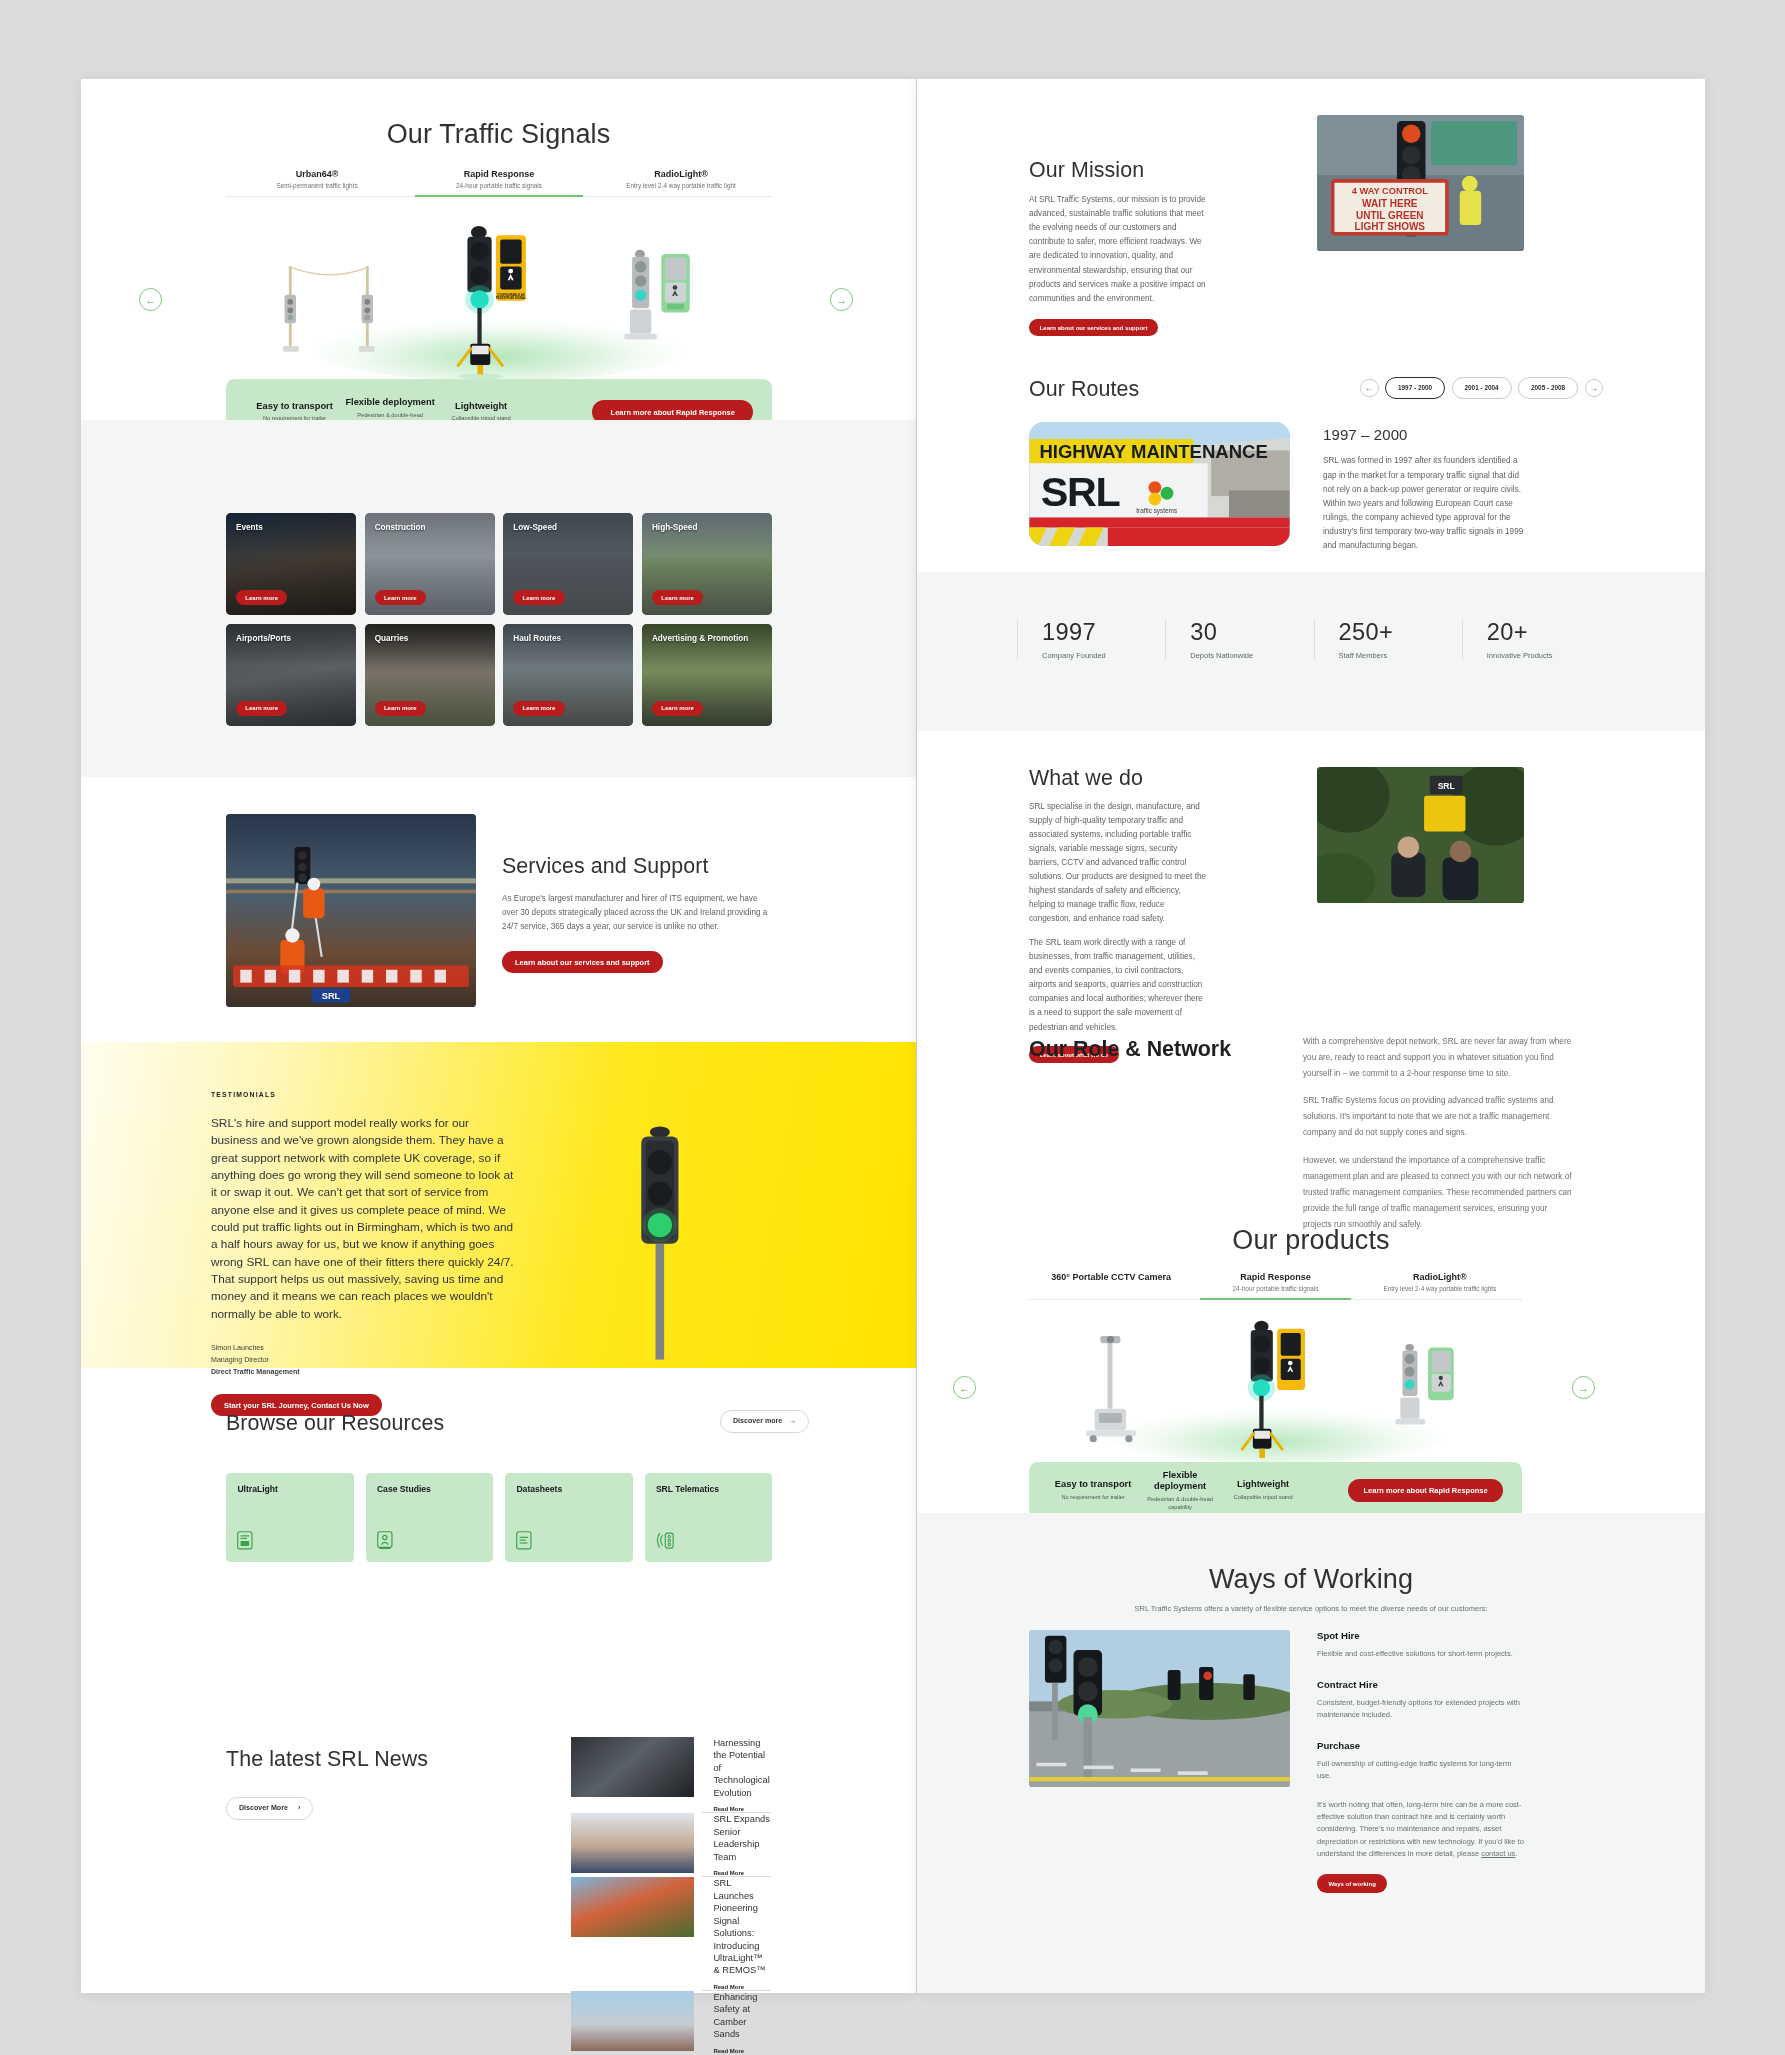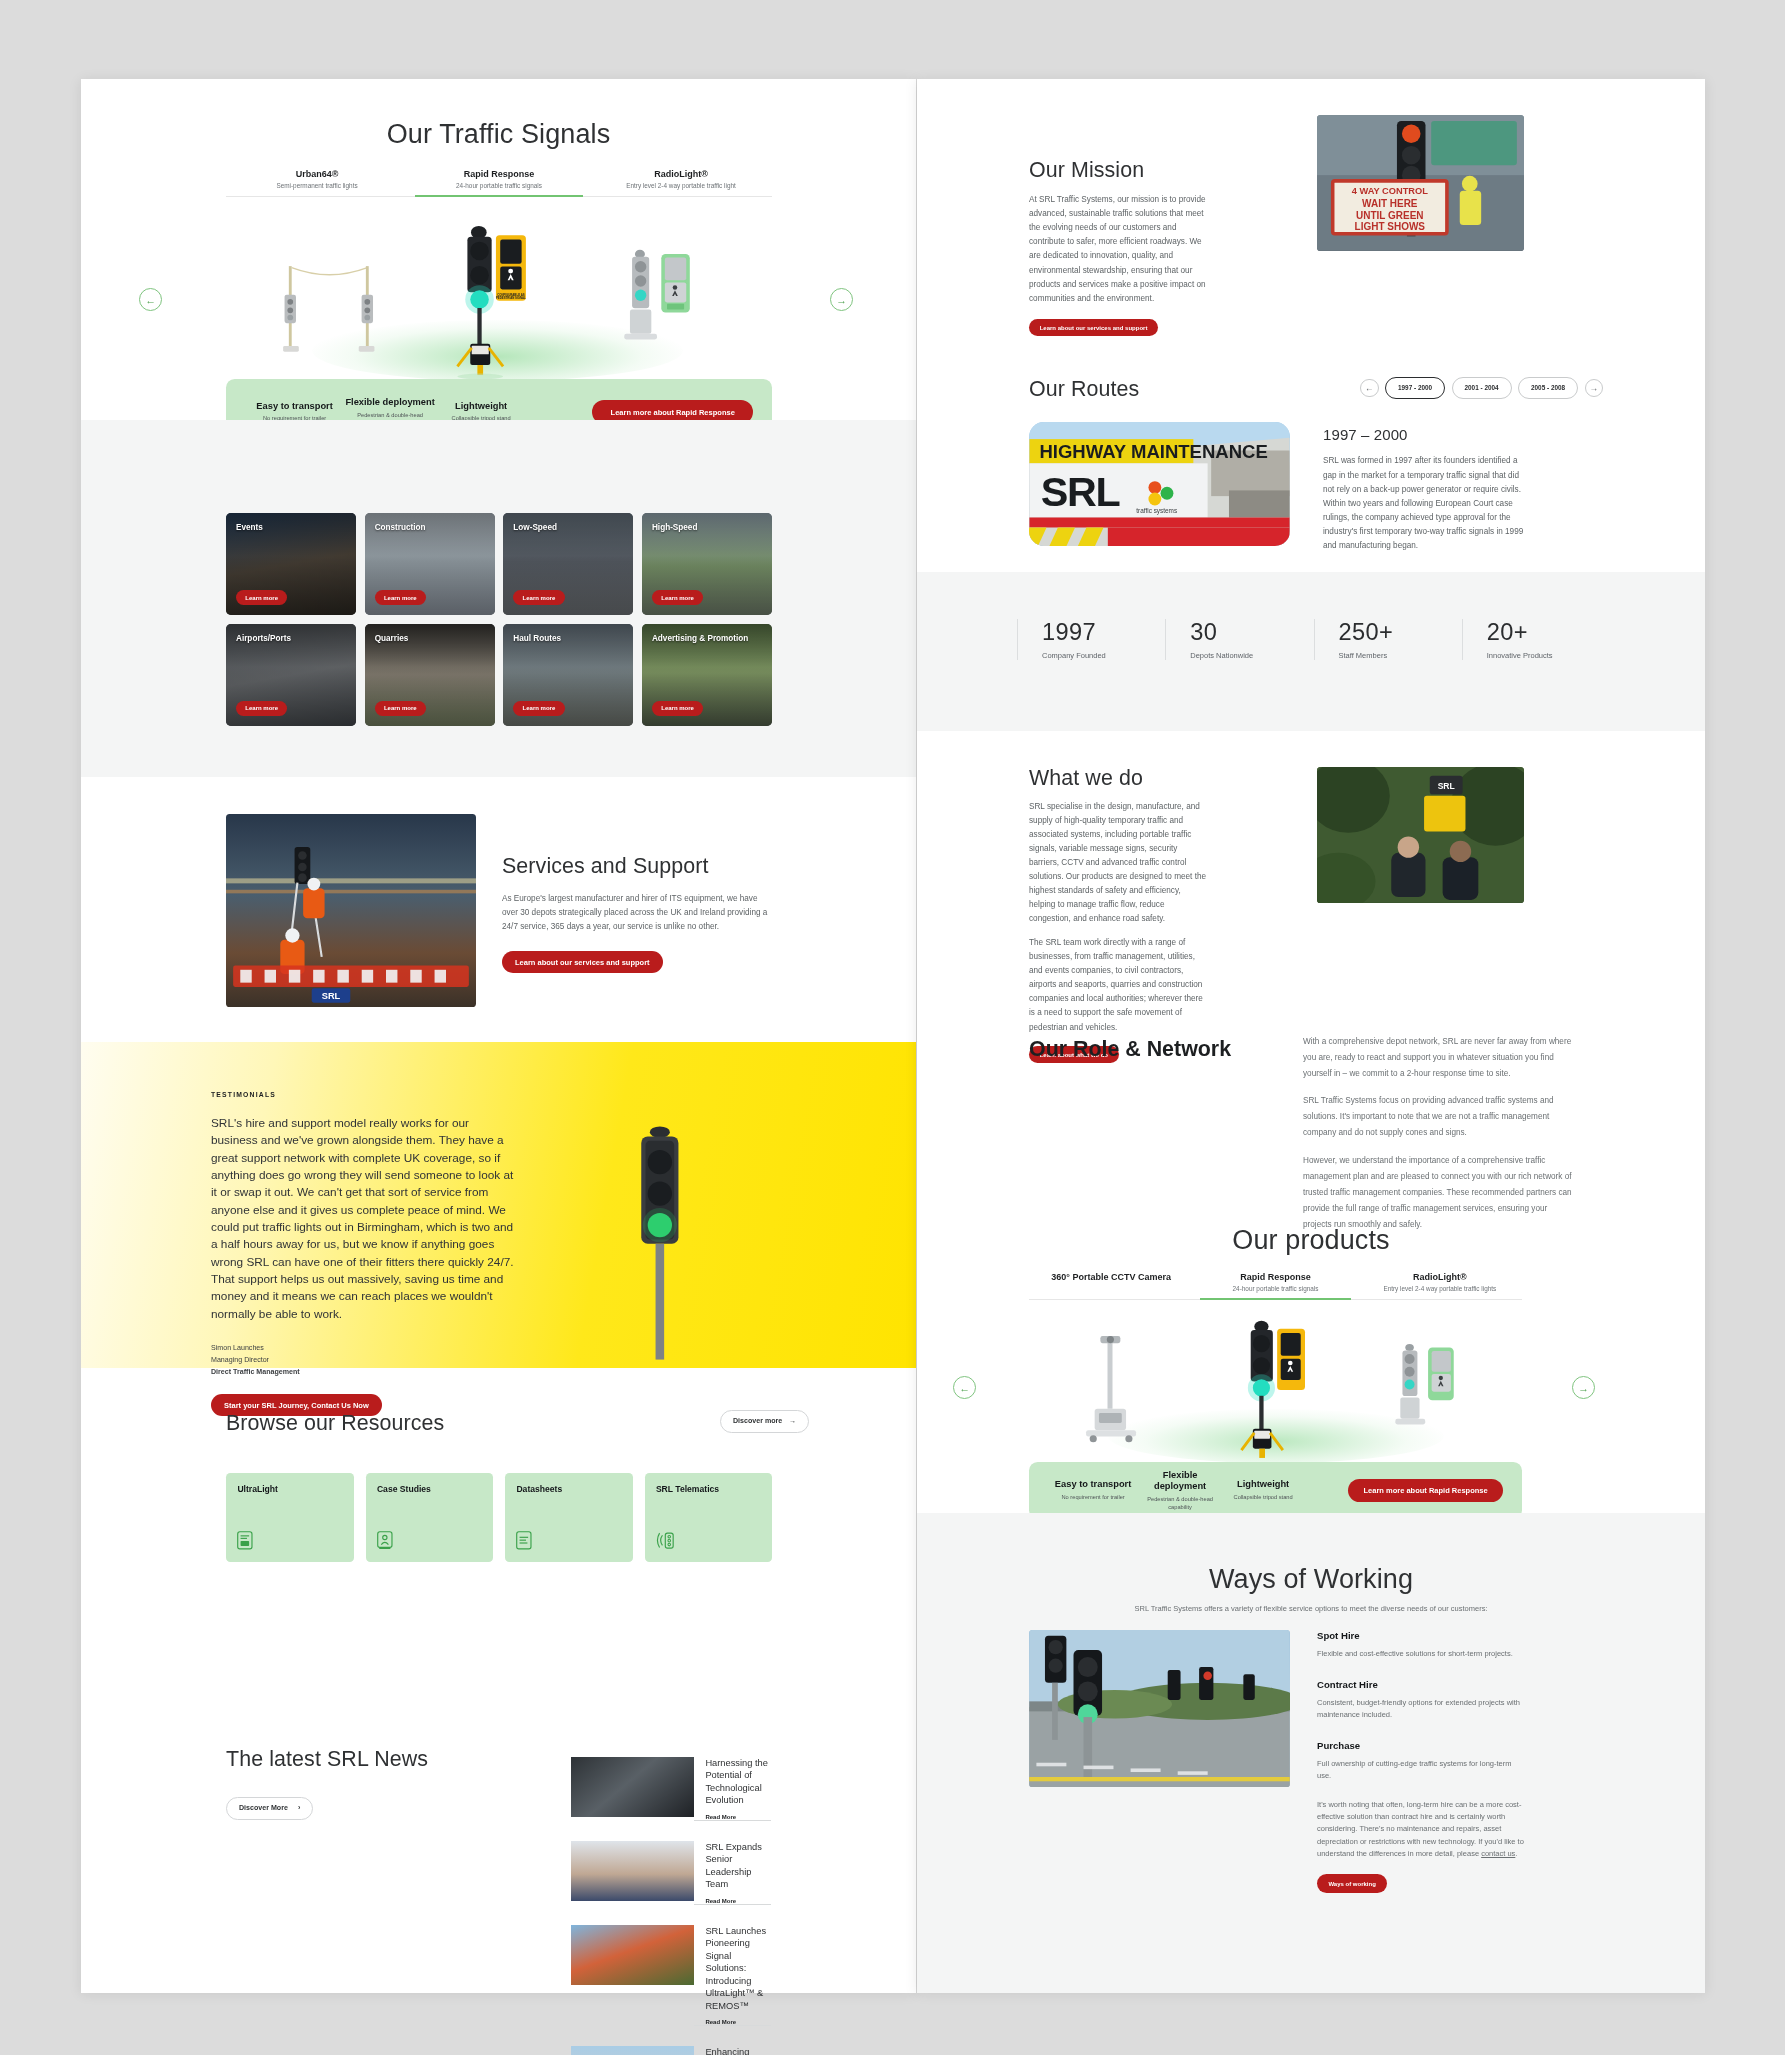--- a/index.html
+++ b/index.html
@@ -101,21 +101,21 @@
   .rescard .r-t { font-size: 8.6px; font-weight: 700; color: #14171a; }
   .rescard .r-ico { position: absolute; left: 11.4px; bottom: 10px; }
 
   
   .statsbar { display: flex; }
   .stat { flex: 1; padding-left: 24px; border-left: 0.7px solid #dcdedf; }
   .stat .s-n { font-size: 23.6px; font-weight: 300; color: #2b2d2f; letter-spacing: 0.4px; }
   .stat .s-l { font-size: 7.5px; color: #60656a; margin-top: 5px; }
 
   
-  .news-item { display: flex; gap: 0; margin-top: 20px; }
+  .news-item { display: flex; gap: 8px; }
   .news-thumb { width: 123px; height: 60px; flex: 0 0 123px; overflow: hidden; }
   .news-txt { flex: 1; padding: 0 0 0 11.4px; border-bottom: 0.7px solid #d8dadb; }
   .news-title { font-size: 9.3px; font-weight: 300; color: #2f3133; line-height: 1.34; }
   .news-read { font-size: 6px; font-weight: 700; color: #1d1f21; margin-top: 7.1px; }
 
   
   .hpill {
     border: 0.9px solid #c9cbcc; border-radius: 713px; background: #fff;
     font-size: 6.4px; font-weight: 700; color: #2b2d2f; padding: 6.4px 12px;
     white-space: nowrap;

